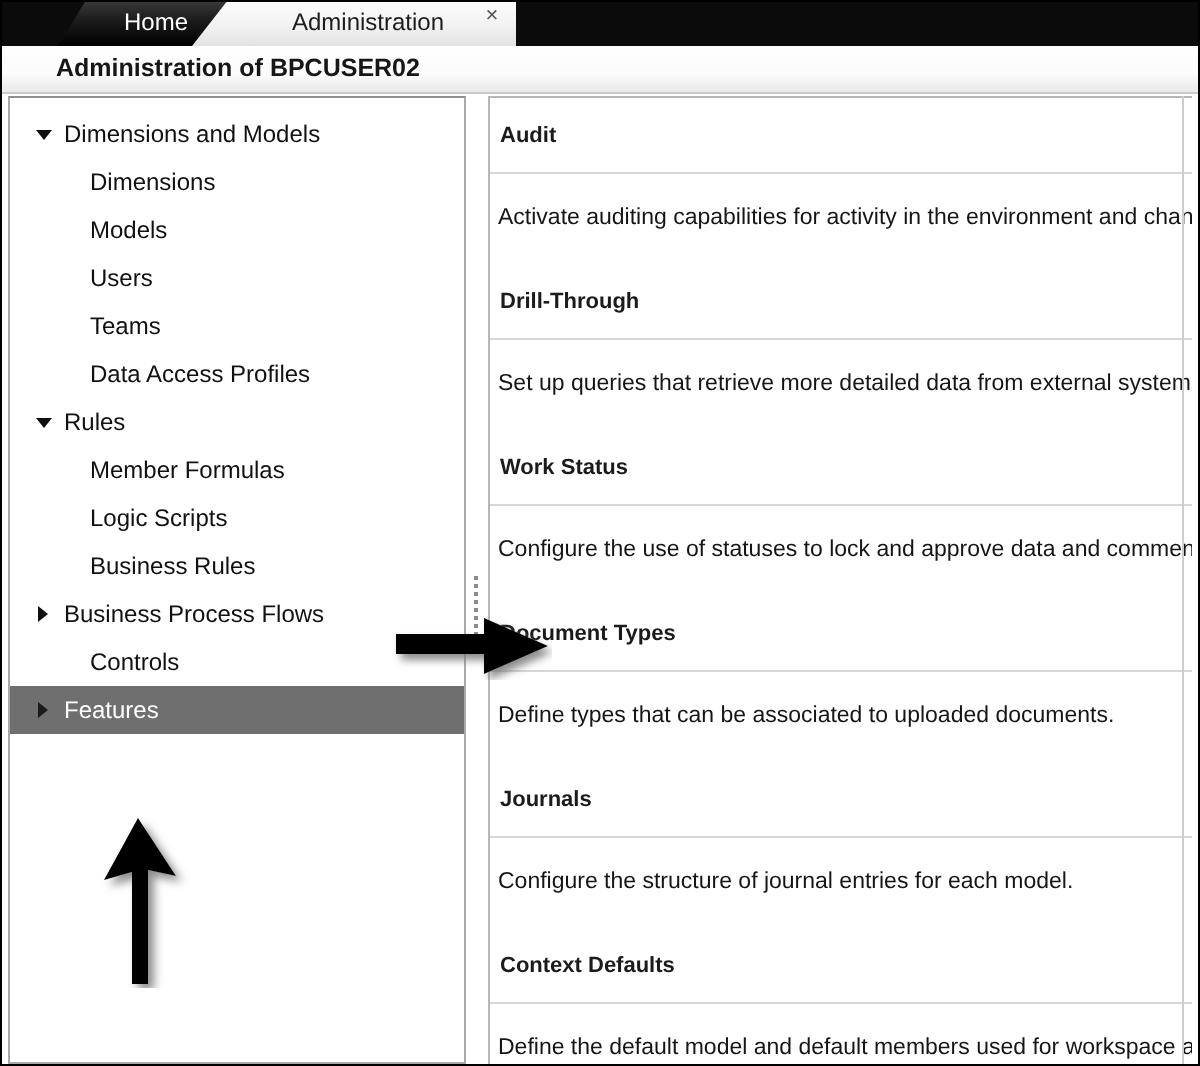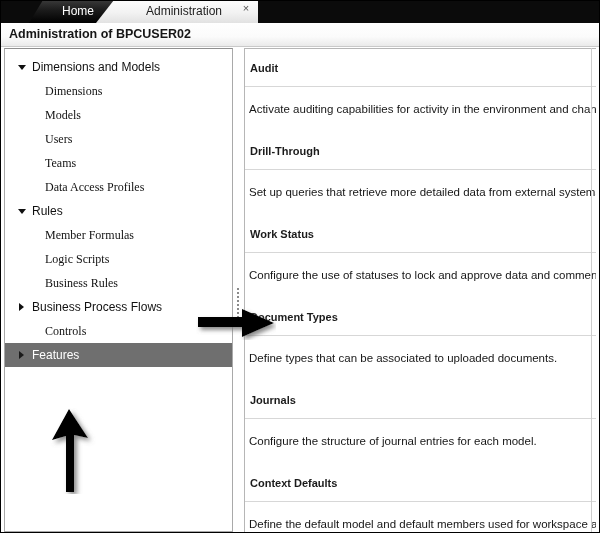--- a/index.html
+++ b/index.html
@@ -77,21 +77,21 @@
     position: absolute;
     left: 0; top: 23px;
     width: 600px;
     height: 24px;
     background: linear-gradient(to bottom, #ffffff 0%, #fbfbfb 60%, #eaeaea 100%);
     border-bottom: 1px solid #c9c9c9;
     box-sizing: border-box;
   }
   .page-title {
     position: absolute;
-    left: 9px;
+    left: 28px;
     top: 4px;
     font-size: 12.5px;
     font-weight: bold;
     color: #161616;
     white-space: nowrap;
   }
 
   
   .body-area {
     position: absolute;
@@ -122,21 +122,21 @@
     position: relative;
     height: 24px;
     line-height: 24px;
     font-size: 12px;
     color: #111111;
     white-space: nowrap;
     cursor: default;
     box-sizing: border-box;
   }
   .tree-node.group { padding-left: 27px; }
-  .tree-node.leaf  { padding-left: 40px; font-family: Liberation Serif, serif; }
+  .tree-node.leaf  { padding-left: 40px; }
   .tree-node.selected {
     background: #6f6f6f;
     color: #ffffff;
   }
   .twisty {
     position: absolute;
     left: 13px;
     top: 0;
     width: 10px;
     height: 24px;

